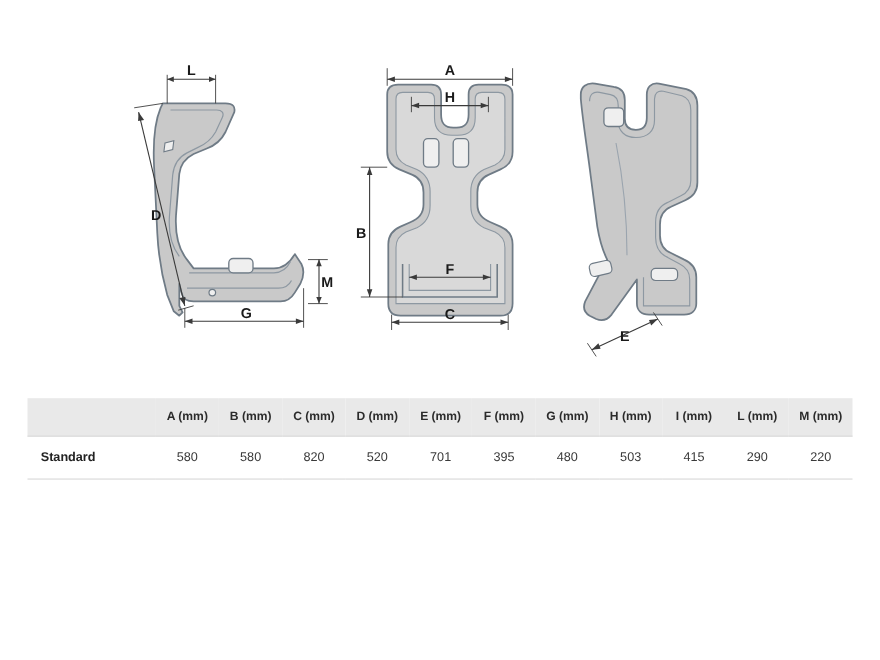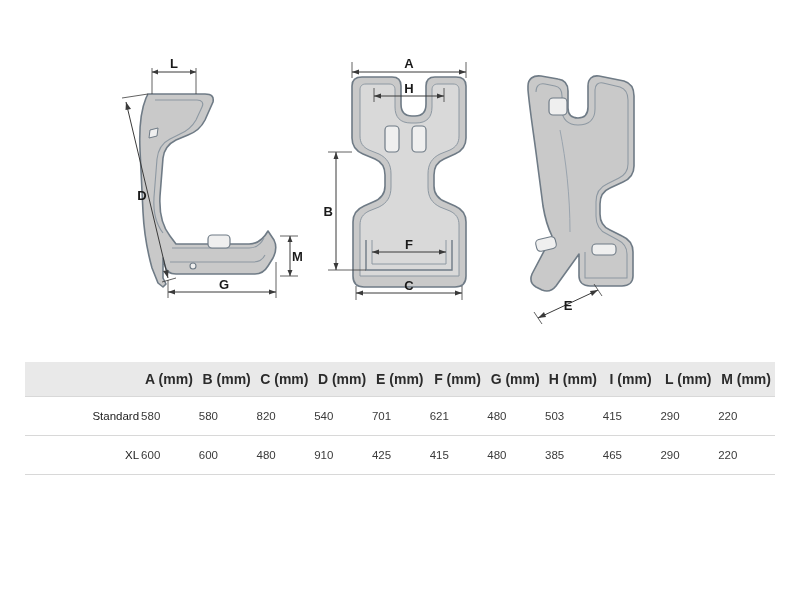--- a/index.html
+++ b/index.html
@@ -47,36 +47,37 @@
     width: 750px;
     font-size: 11.5px;
     color: #333333;
   }
   table.spec thead th {
     background: #e9e9e9;
     height: 32px;
     font-weight: bold;
     color: #2b2b2b;
     border: none;
-    font-size: 14px;
+    font-size: 11px;
   }
   table.spec thead th.rowhead-cell {
     text-align: left;
     padding-left: 12px;
   }
   table.spec tbody td {
     height: 36px;
+    text-align: center;
     border-top: 1px solid #d8d8d8;
     background: #ffffff;
     color: #3a3a3a;
   }
   table.spec tbody td.rowhead {
-    text-align: right;
+    text-align: left;
     padding-left: 12px;
-    font-weight: normal;
+    font-weight: bold;
     color: #222222;
   }
   table.spec tbody tr:last-child td {
     border-bottom: 1px solid #d8d8d8;
   }
 </style>
 </head>
 <body>
 
 <div id="page">
@@ -383,40 +384,26 @@
           <th style="width:58px">L (mm)</th>
           <th style="width:58px">M (mm)</th>
         </tr>
       </thead>
       <tbody>
         <tr>
           <td class="rowhead">Standard</td>
           <td>580</td>
           <td>580</td>
           <td>820</td>
-          <td>540</td>
+          <td>520</td>
           <td>701</td>
-          <td>621</td>
+          <td>395</td>
           <td>480</td>
           <td>503</td>
           <td>415</td>
           <td>290</td>
           <td>220</td>
         </tr>
-        <tr>
-          <td class="rowhead">XL</td>
-          <td>600</td>
-          <td>600</td>
-          <td>480</td>
-          <td>910</td>
-          <td>425</td>
-          <td>415</td>
-          <td>480</td>
-          <td>385</td>
-          <td>465</td>
-          <td>290</td>
-          <td>220</td>
-        </tr>
       </tbody>
     </table>
   </div>
 
 </div>
 
 </body></html>

